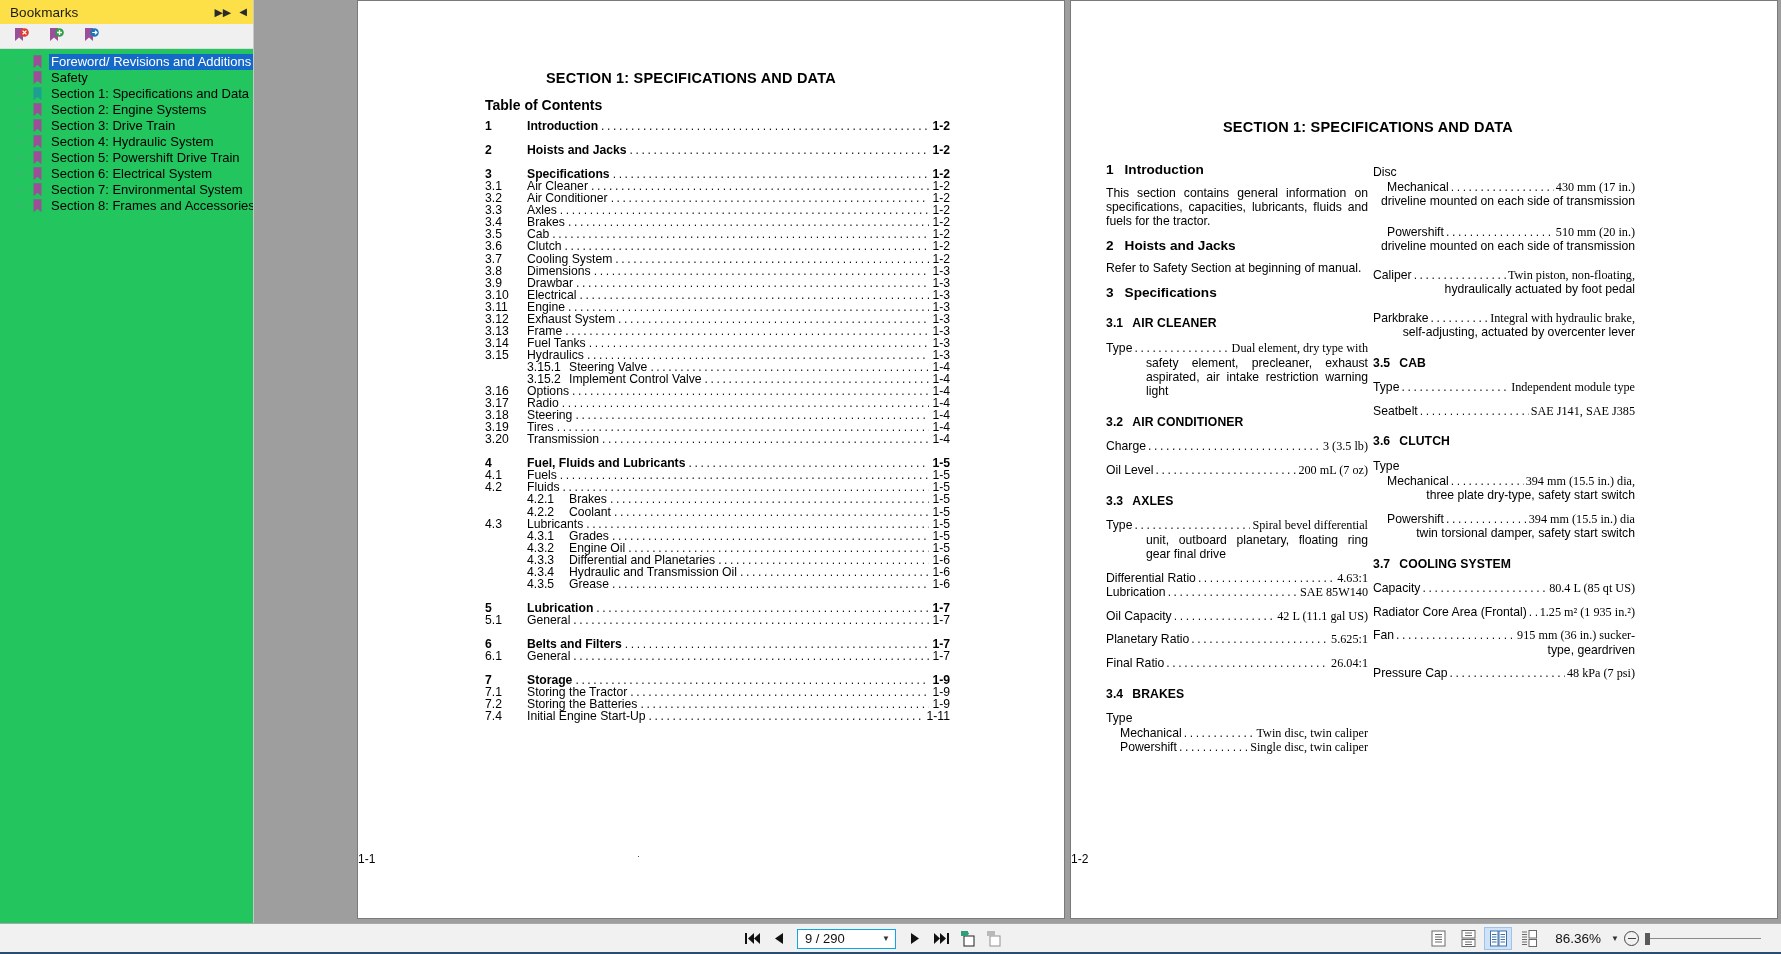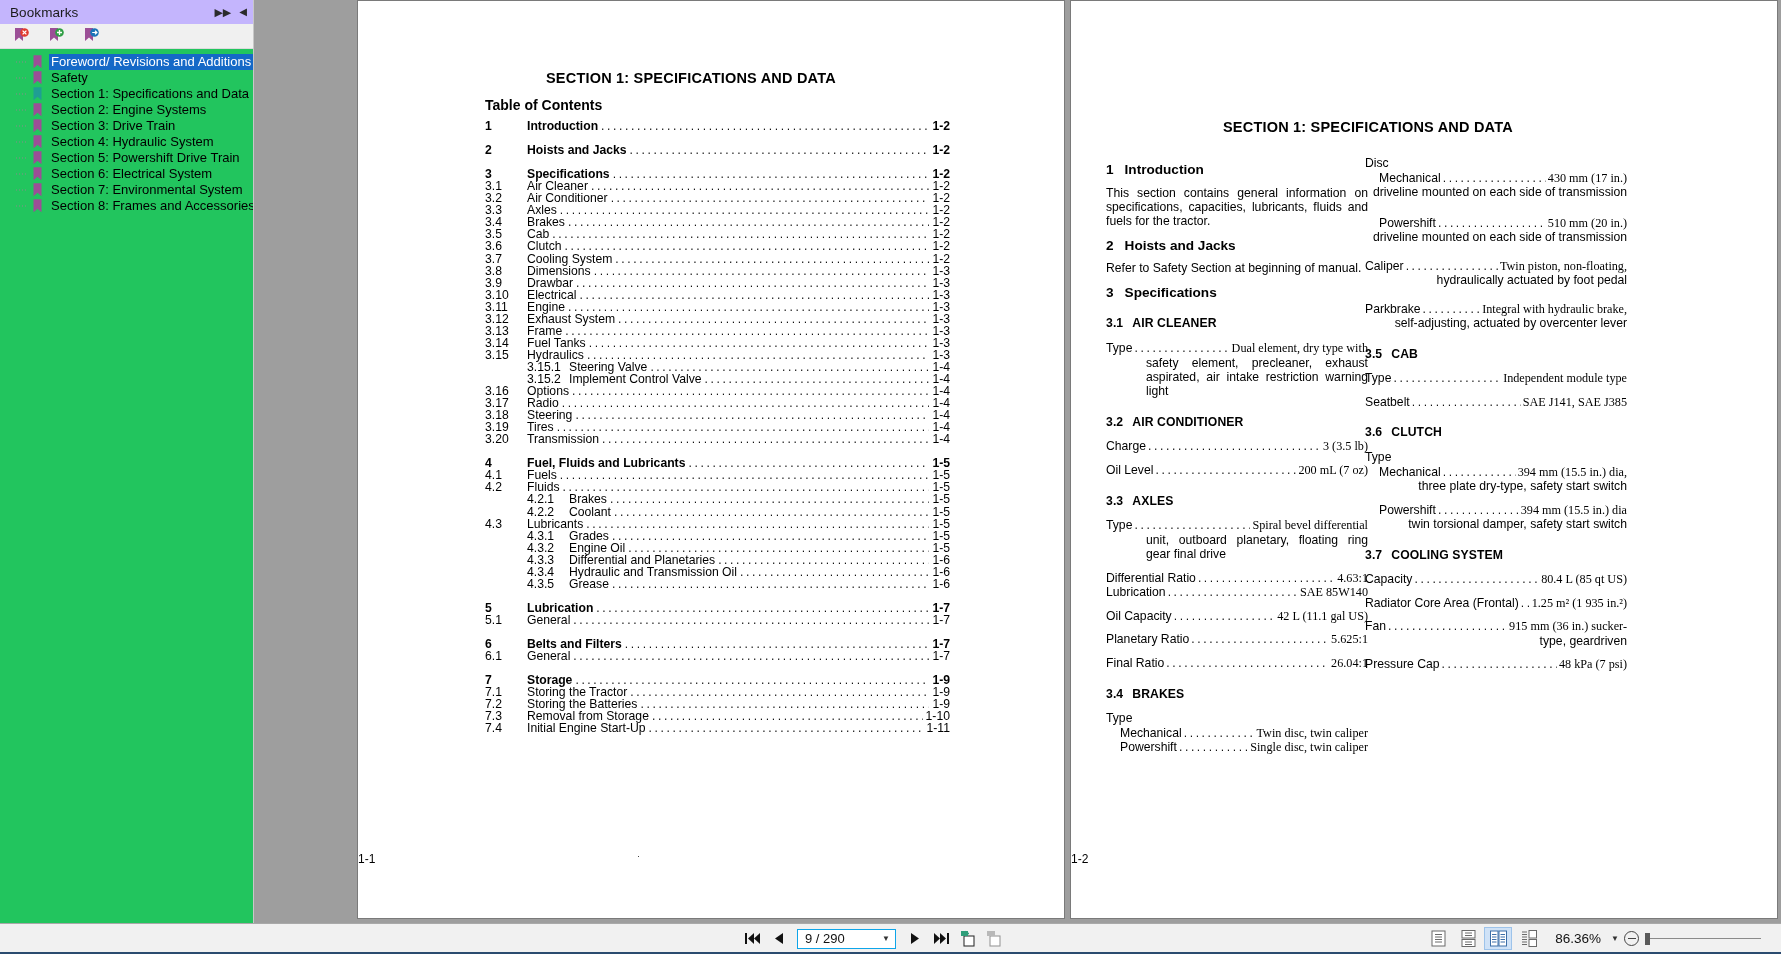--- a/index.html
+++ b/index.html
@@ -21,21 +21,21 @@
     position: absolute; left: 0; top: 0;
     width: 254px; height: 923px;
     background: #f0f0f0;
     border-right: 1px solid #c8c8c8;
     display: flex; flex-direction: column;
   }
   #bm-header {
     height: 24px;
     display: flex; align-items: center;
     padding: 0 6px 0 10px;
-    background: #c4b5fd;
+    background: #fde047;
     font-size: 13.5px;
     color: #1a1a1a;
     position: relative;
   }
   #bm-header .title { flex: 1; letter-spacing: .1px; }
   #bm-header .hdr-ctrls {
     display: flex; align-items: center; gap: 8px;
     color: #2b2b2b; font-size: 11px;
   }
   .arrow-right-dbl { font-size: 11px; line-height: 1; }
@@ -180,21 +180,21 @@
     font-weight: bold; font-size: 14.5px; letter-spacing: .2px;
   }
   .spec-col {
     position: absolute;
     top: 155px;
     width: 262px;
     font-size: 12.2px;
     line-height: 14.6px;
   }
   #spec-col-left  { left: 35px; }
-  #spec-col-right { left: 294px; }
+  #spec-col-right { left: 302px; margin-top: 9px; }
 
   .h2 { font-weight: bold; font-size: 13.6px; margin: 7px 0 8px 0; display: flex; gap: 11px; }
   .h3 { font-weight: bold; font-size: 12.2px; margin: 16px 0 10px 0; display: flex; gap: 9px; letter-spacing: .1px; }
   .para { margin: 0 0 10px 0; text-align: justify; font-size: 12.2px; line-height: 14.4px; }
   .entry { margin: 0 0 9px 0; }
   .entry-line { display: flex; align-items: baseline; white-space: nowrap; }
   .entry-label { flex: 0 0 auto; padding-right: 2px; }
   .entry-label.ind { padding-left: 14px; }
   .entry-dots {
     flex: 1 1 auto; overflow: hidden; height: 1em; position: relative;
@@ -666,26 +666,20 @@
               <span class="toc-num">7.1</span>
               <span class="toc-text">Storing the Tractor</span>
               <span class="toc-dots"></span>
               <span class="toc-page">1-9</span>
             </div>
             <div class="toc-row">
               <span class="toc-num">7.2</span>
               <span class="toc-text">Storing the Batteries</span>
               <span class="toc-dots"></span>
               <span class="toc-page">1-9</span>
-            </div>
-            <div class="toc-row">
-              <span class="toc-num">7.3</span>
-              <span class="toc-text">Removal from Storage</span>
-              <span class="toc-dots"></span>
-              <span class="toc-page">1-10</span>
             </div>
             <div class="toc-row">
               <span class="toc-num">7.4</span>
               <span class="toc-text">Initial Engine Start-Up</span>
               <span class="toc-dots"></span>
               <span class="toc-page">1-11</span>
             </div>
           </div>
         <div class="folio-tick">·</div>
         <div class="page-folio">1-1</div>

